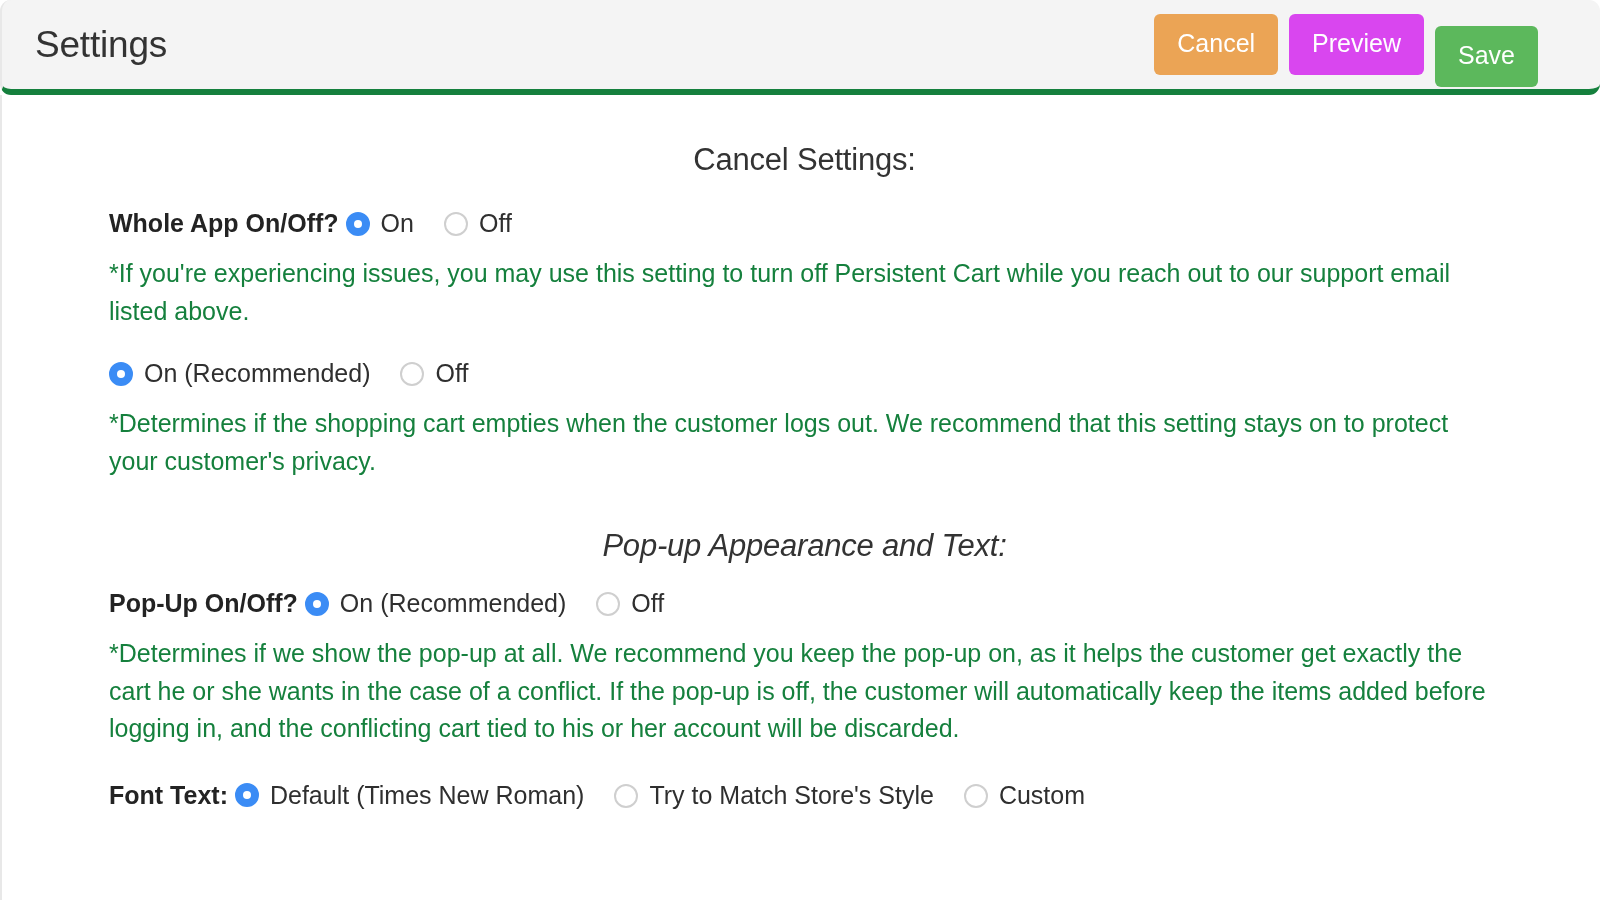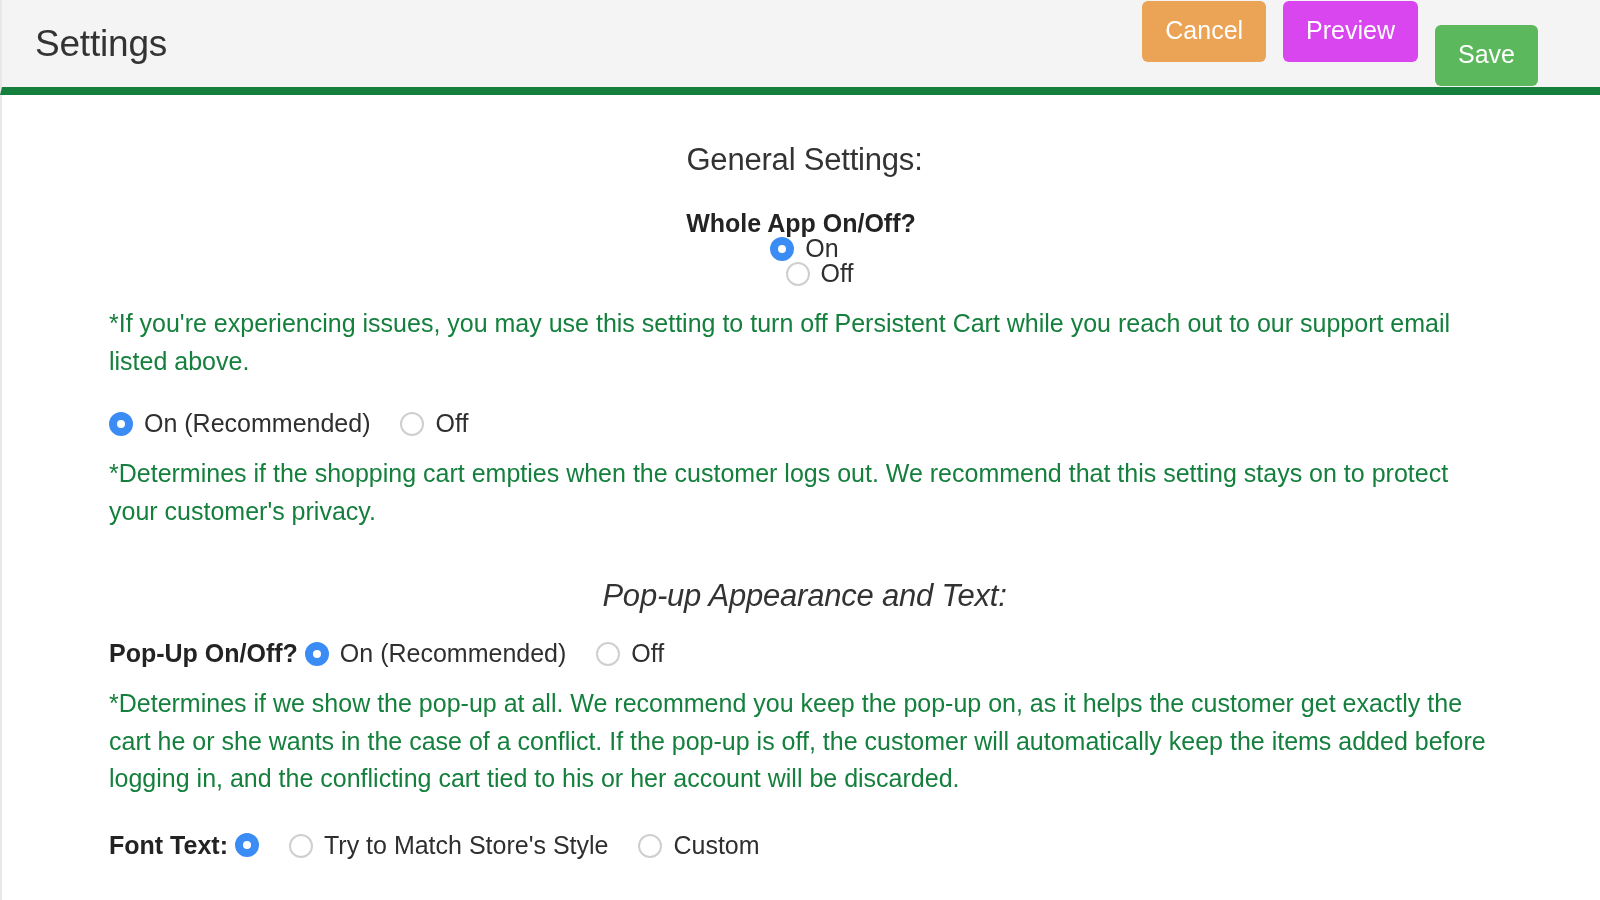--- a/index.html
+++ b/index.html
@@ -13,39 +13,40 @@
     font-family: "Liberation Sans", sans-serif;
     overflow: hidden;
     -webkit-font-smoothing: antialiased;
   }
 
   
   .topbar {
     position: relative;
     height: 95px;
     background: #f4f4f4;
-    border-bottom: 8px solid #15803d;
+    border-bottom: 6px solid #15803d;
     border-left: 2px solid #e8e8e8;
     box-sizing: border-box;
     display: flex;
     align-items: center;
     padding: 0 62px 0 33px;
+    border-radius: 11px;
   }
   .topbar-title {
     font-size: 37px;
     font-weight: 400;
     color: #333333;
     letter-spacing: -0.2px;
     flex: 1 1 auto;
     line-height: 1;
   }
   .topbar-actions {
     display: flex;
-    align-items: flex-start;
-    gap: 17px;
+    align-items: center;
+    gap: 11px;
   }
   .btn {
     border: none;
     border-radius: 6px;
     color: #ffffff;
     font-family: "Liberation Sans", sans-serif;
     font-size: 25px;
     font-weight: 400;
     line-height: 1;
     padding: 17px 23px 19px;
@@ -73,21 +74,21 @@
   }
   .heading-general  { padding-top: 47px; }
   .heading-popup    { padding-top: 48px; font-style: italic; }
 
   .setting-row {
     display: flex;
     align-items: center;
     flex-wrap: nowrap;
     white-space: nowrap;
   }
-  .row-whole-app   { margin-top: 33px; flex-direction: column; }
+  .row-whole-app   { margin-top: 33px; }
   .row-empty-cart  { margin-top: 31px; }
   .row-popup       { margin-top: 27px; }
   .row-font-style  { margin-top: 35px; }
 
   .setting-label {
     font-size: 25px;
     font-weight: bold;
     color: #232323;
     margin-right: 7px;
     line-height: 1;
@@ -151,21 +152,21 @@
 
   <div class="topbar-actions">
     <button class="btn btn-cancel">Cancel</button>
     <button class="btn btn-preview">Preview</button>
     <button class="btn btn-save">Save</button>
   </div>
 </div>
 
 <div class="content">
 
-  <h2 class="section-heading heading-general">General Settings:</h2>
+  <h2 class="section-heading heading-general">Cancel Settings:</h2>
 
   <div class="setting-row row-whole-app">
     <span class="setting-label">Whole App On/Off?</span>
 
     <label class="radio-option">
       <span class="radio on"></span>
       <span class="radio-text">On</span>
     </label>
 
     <label class="radio-option">
@@ -207,20 +208,21 @@
     </label>
   </div>
 
   <p class="helper-text helper-popup">*Determines if we show the pop-up at all. We recommend you keep the pop-up on, as it helps the customer get exactly the cart he or she wants in the case of a conflict. If the pop-up is off, the customer will automatically keep the items added before logging in, and the conflicting cart tied to his or her account will be discarded.</p>
 
   <div class="setting-row row-font-style">
     <span class="setting-label">Font Text:</span>
 
     <label class="radio-option">
       <span class="radio on"></span>
+      <span class="radio-text">Default (Times New Roman)</span>
     </label>
 
     <label class="radio-option">
       <span class="radio off"></span>
       <span class="radio-text">Try to Match Store's Style</span>
     </label>
 
     <label class="radio-option">
       <span class="radio off"></span>
       <span class="radio-text">Custom</span>

